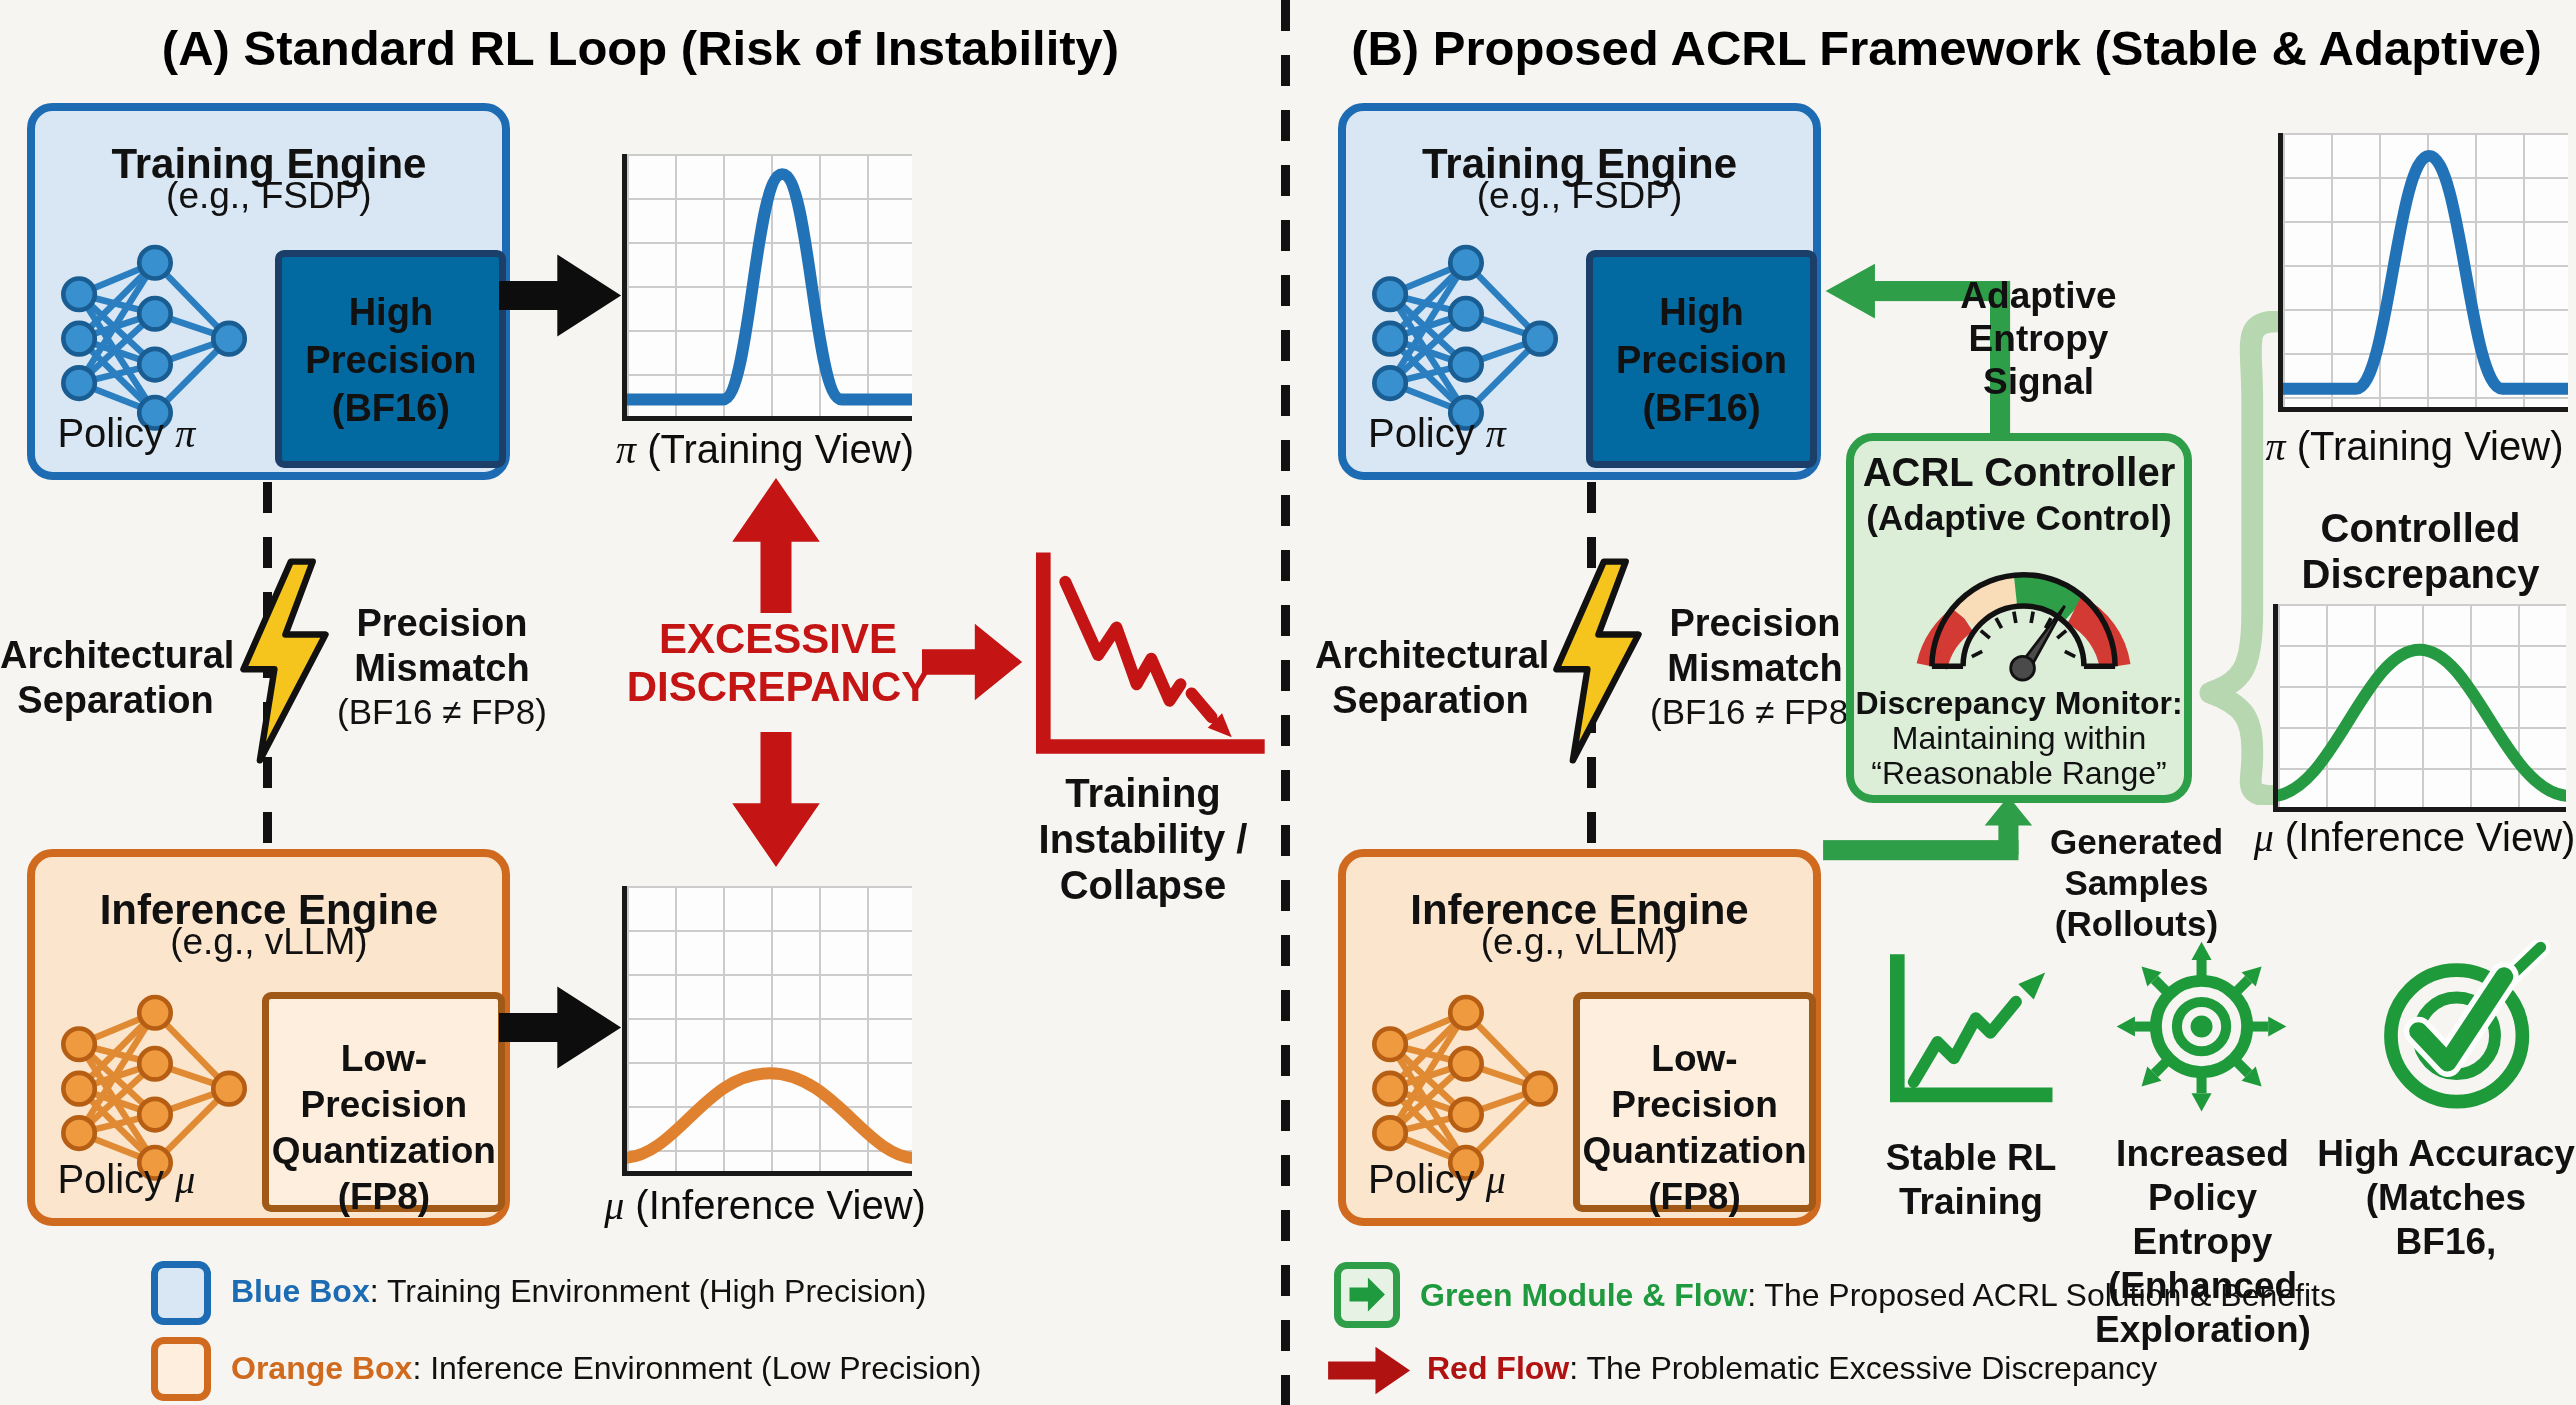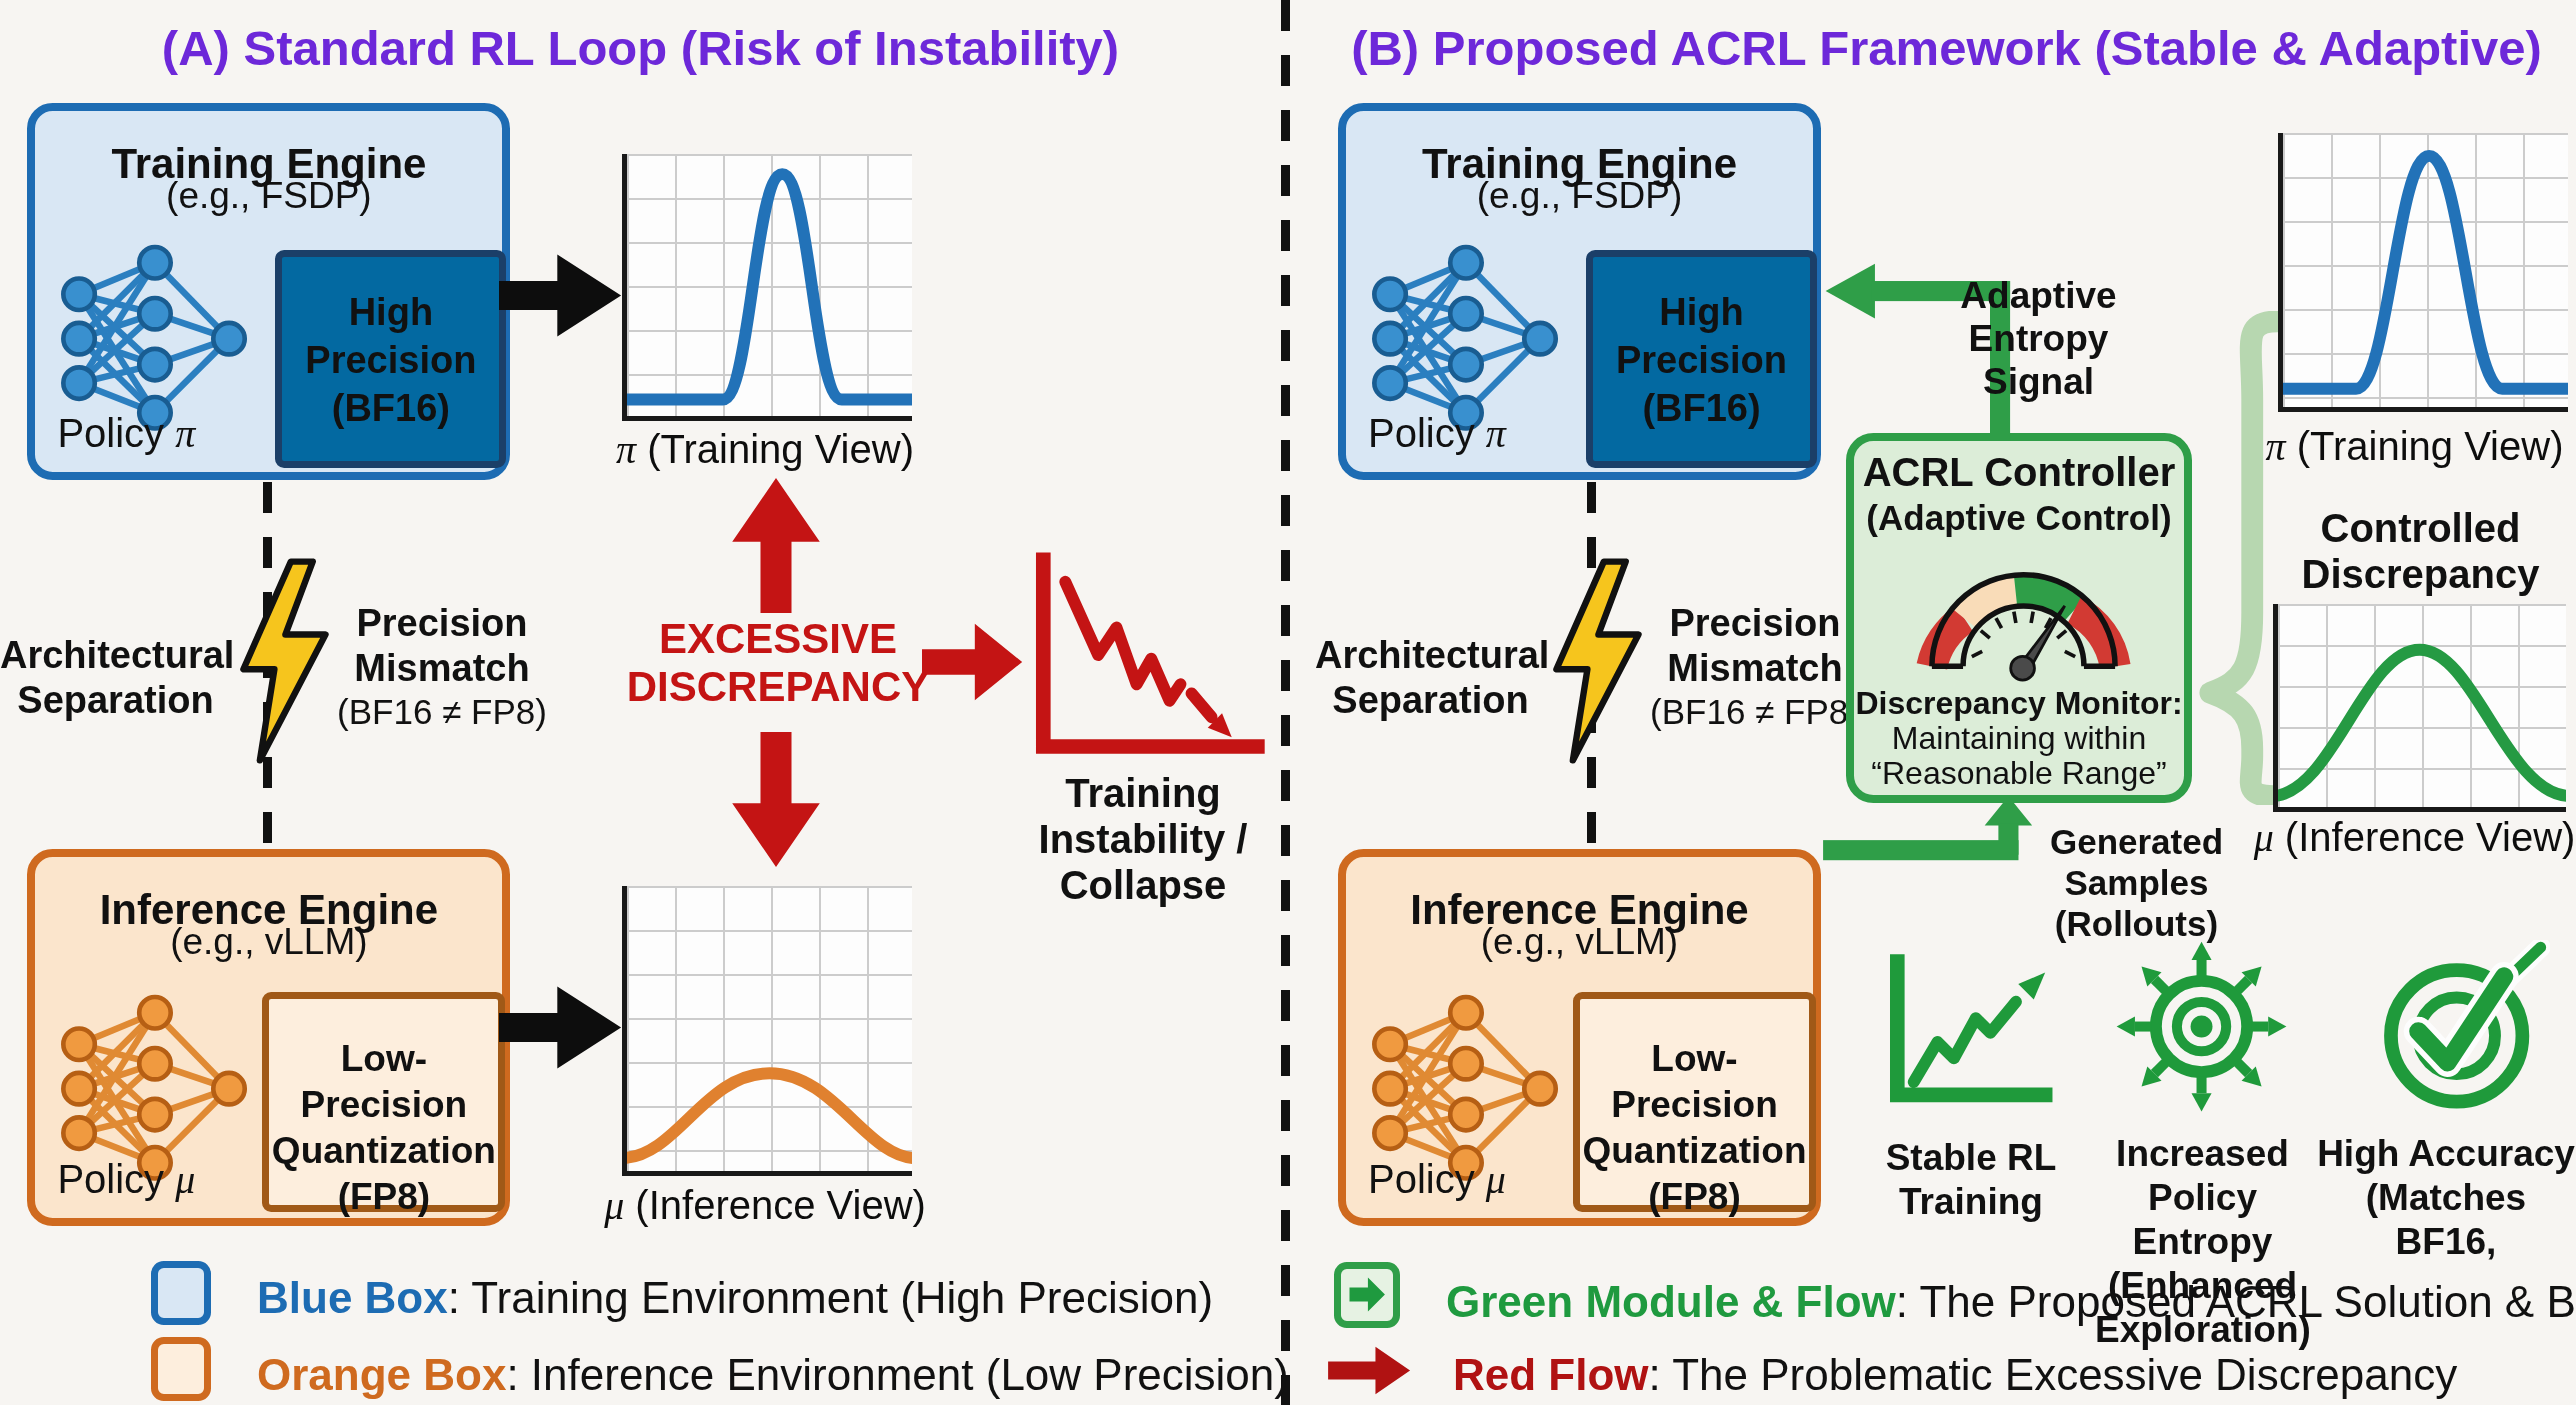--- a/index.html
+++ b/index.html
@@ -1,21 +1,21 @@
 <!DOCTYPE html>
 <html style="font-size:14.6px"><head>
 <meta charset="utf-8">
 <style>
   html,body{margin:0;padding:0;background:#e8e8e8;}
   .canvas{position:relative;width:2576px;height:1405px;background:#f7f5f2;overflow:hidden;
           font-family:"Liberation Sans",sans-serif;color:#111;}
   .abs{position:absolute;}
   .ctr{text-align:center;}
   .b{font-weight:bold;}
-  .panel-title{font-size:49px;font-weight:bold;color:#6d28d9;}
+  .panel-title{font-size:49px;font-weight:bold;color:#000000;}
   
   .engine{position:absolute;width:483px;height:377px;border-radius:25.6px;box-sizing:border-box;}
   .engine.blue{background:#d9e7f4;border:8.2px solid #1d6cb3;}
   .engine.orange{background:#fbe5cc;border:8.2px solid #cf6a1f;}
   .engine-title{position:absolute;left:0;right:0;top:12.8px;text-align:center;font-size:42px;font-weight:bold;margin-top:16px;}
   .engine-sub{position:absolute;left:0;right:0;top:64px;text-align:center;font-size:37px;}
   .inner-box{position:absolute;box-sizing:border-box;border-radius:9.1px;text-align:center;font-weight:bold;}
   .inner-box.blue-i{left:240px;top:139px;width:231px;height:218px;background:#0369a1;border:7.3px solid #1b3f68;
                     font-size:38px;line-height:48px;padding-top:31px;}
   .inner-box.orange-i{left:227px;top:135px;width:243px;height:220px;background:#fdeedd;border:7.3px solid #a05917;
@@ -36,21 +36,21 @@
   .sep-sub{font-size:35px;font-weight:normal;line-height:42px;text-align:center;}
   .flow-lbl{font-size:37px;font-weight:bold;line-height:43px;text-align:center;}
   .benefit-lbl{font-size:37px;font-weight:bold;line-height:44px;text-align:center;}
   
   .acrl{position:absolute;left:1846px;top:433px;width:346px;height:370px;border-radius:27.4px;
         background:#dcedd8;border:8.2px solid #2f9e48;box-sizing:border-box;}
   .acrl-title{position:absolute;left:0;right:0;top:9.1px;text-align:center;font-size:40px;font-weight:bold;}
   .acrl-sub{position:absolute;left:0;right:0;top:57px;text-align:center;font-size:35px;font-weight:bold;}
   .monitor{position:absolute;left:0;right:0;top:245px;text-align:center;font-size:32px;line-height:35px;}
   
-  .leg-text{font-size:44px;white-space:nowrap;margin-left:26px;}
+  .leg-text{font-size:32px;white-space:nowrap;}
   .leg-swatch{position:absolute;box-sizing:border-box;border-radius:12.8px;}
 </style>
 </head>
 <body>
 
 <div class="canvas">
 
   <div class="dash-v abs" style="left:1281px;top:0;height:1405px;"></div>
 
   <div class="abs panel-title ctr" style="left:0;top:20px;width:1281px;">(A) Standard RL Loop (Risk of Instability)</div>

